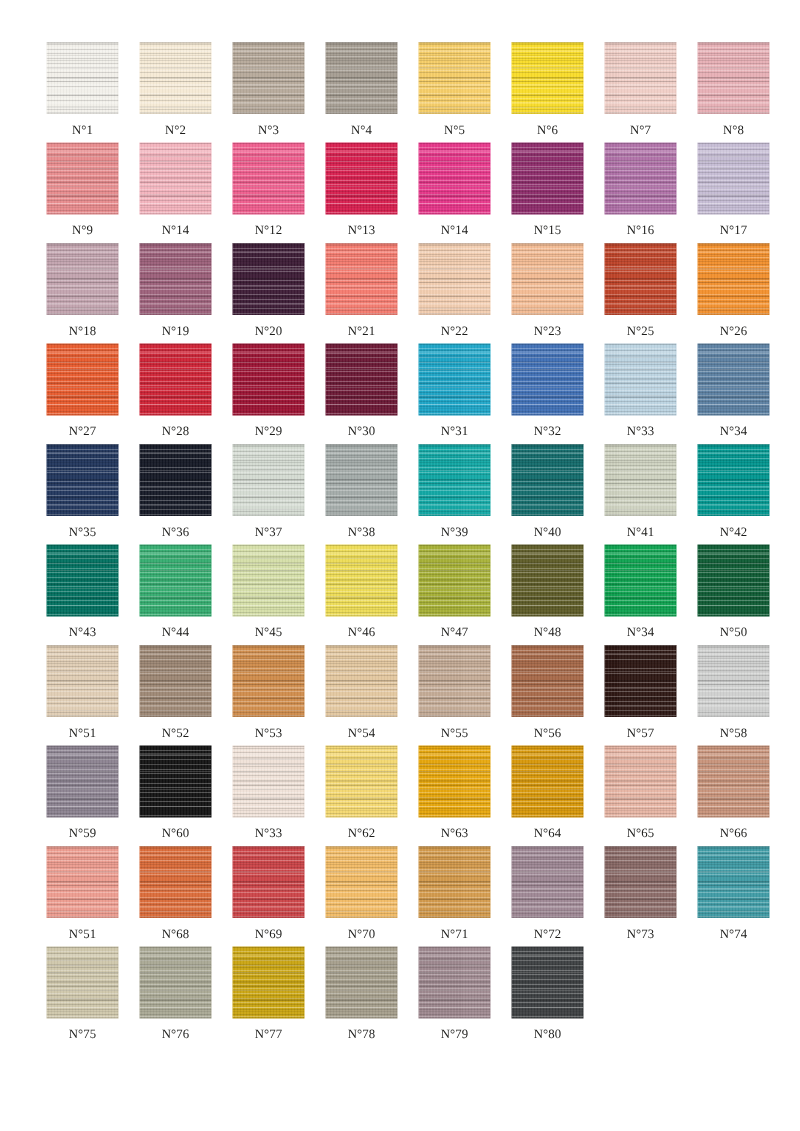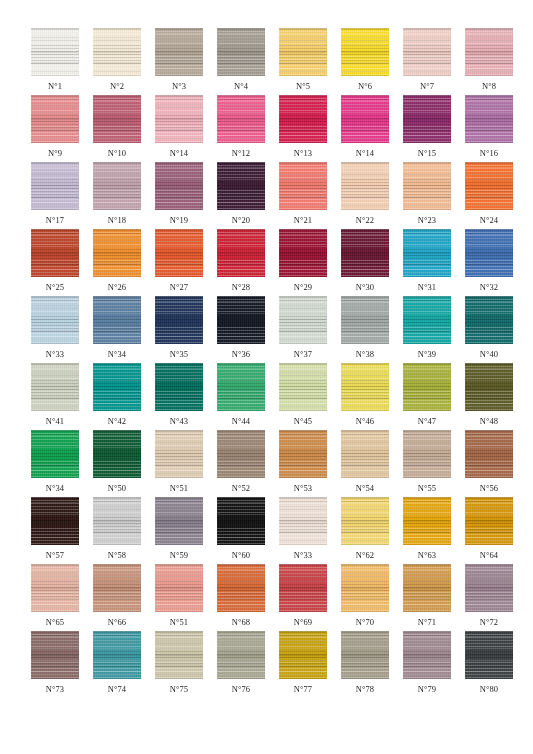--- a/index.html
+++ b/index.html
@@ -147,24 +147,20 @@
       </div>
       <div class="swatch-cell">
         <div class="swatch-chip" style="background-color: rgb(231, 175, 181);"></div>
         <div class="swatch-label">N°8</div>
       </div>
       <div class="swatch-cell">
         <div class="swatch-chip" style="background-color: rgb(232, 139, 141);"></div>
         <div class="swatch-label">N°9</div>
       </div>
       <div class="swatch-cell">
-        <div class="swatch-chip" style="background-color: rgb(191, 95, 115);"></div>
-        <div class="swatch-label">N°10</div>
-      </div>
-      <div class="swatch-cell">
         <div class="swatch-chip" style="background-color: rgb(243, 179, 189);"></div>
         <div class="swatch-label">N°14</div>
       </div>
       <div class="swatch-cell">
         <div class="swatch-chip" style="background-color: rgb(239, 93, 141);"></div>
         <div class="swatch-label">N°12</div>
       </div>
       <div class="swatch-cell">
         <div class="swatch-chip" style="background-color: rgb(216, 30, 78);"></div>
         <div class="swatch-label">N°13</div>
@@ -203,24 +199,20 @@
       </div>
       <div class="swatch-cell">
         <div class="swatch-chip" style="background-color: rgb(244, 207, 178);"></div>
         <div class="swatch-label">N°22</div>
       </div>
       <div class="swatch-cell">
         <div class="swatch-chip" style="background-color: rgb(243, 187, 147);"></div>
         <div class="swatch-label">N°23</div>
       </div>
       <div class="swatch-cell">
-        <div class="swatch-chip" style="background-color: rgb(244, 113, 47);"></div>
-        <div class="swatch-label">N°24</div>
-      </div>
-      <div class="swatch-cell">
         <div class="swatch-chip" style="background-color: rgb(192, 69, 42);"></div>
         <div class="swatch-label">N°25</div>
       </div>
       <div class="swatch-cell">
         <div class="swatch-chip" style="background-color: rgb(242, 143, 44);"></div>
         <div class="swatch-label">N°26</div>
       </div>
       <div class="swatch-cell">
         <div class="swatch-chip" style="background-color: rgb(232, 90, 44);"></div>
         <div class="swatch-label">N°27</div>

